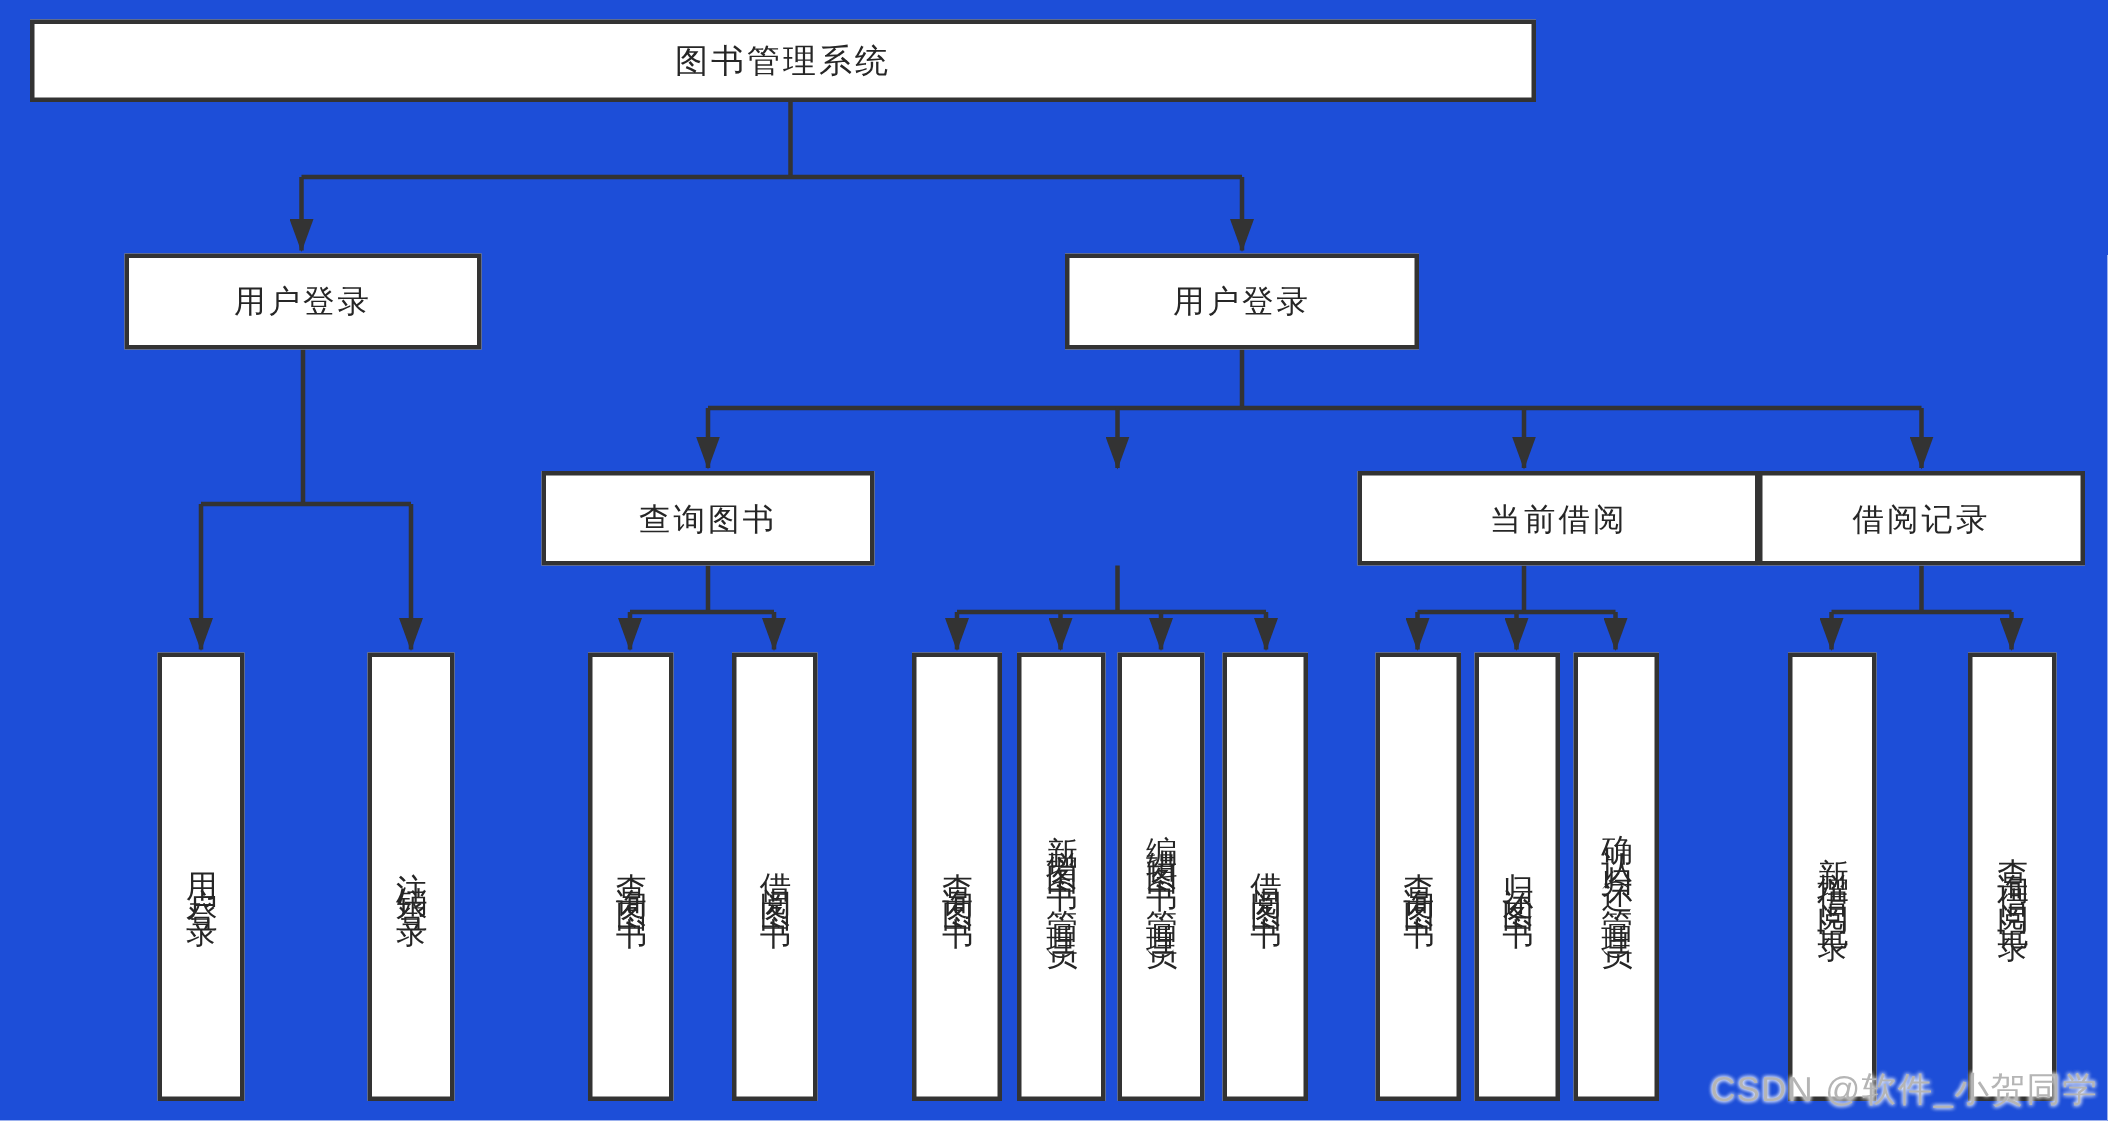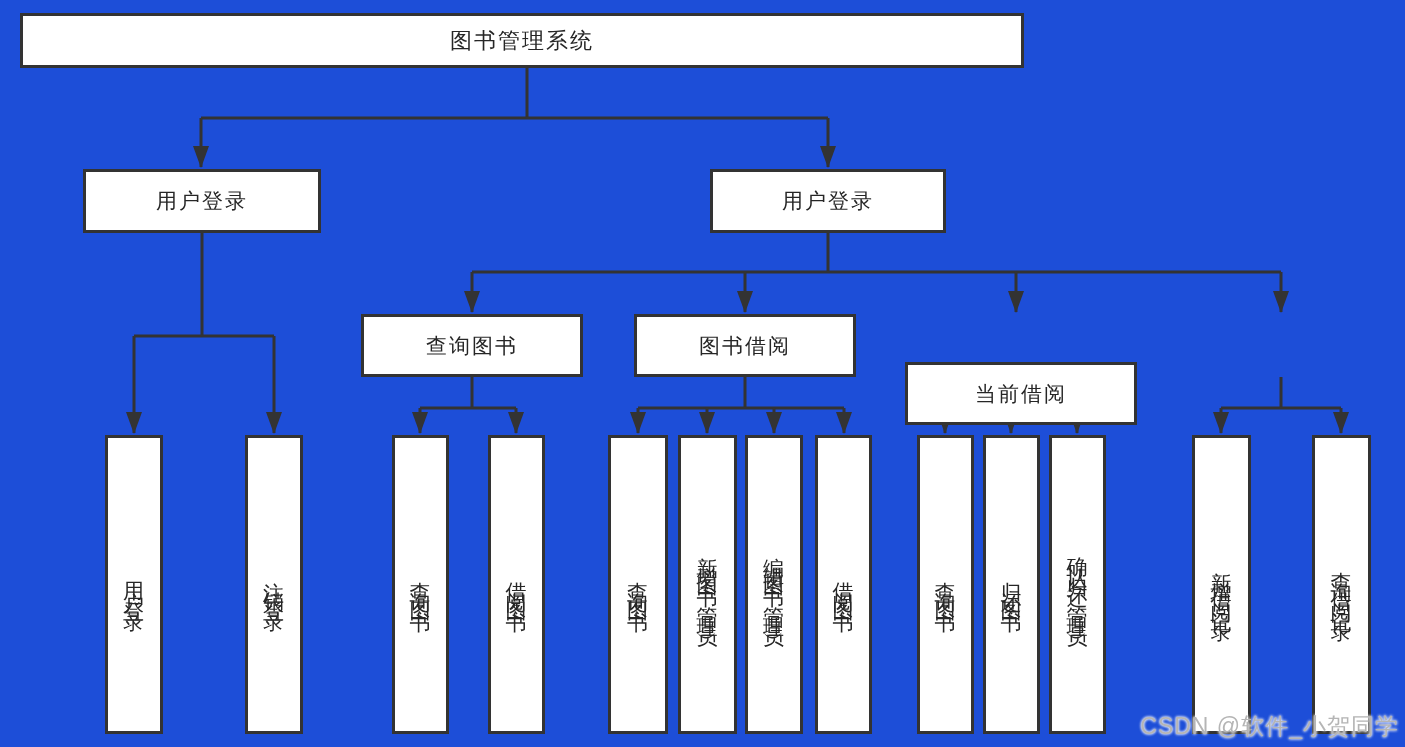--- a/index.html
+++ b/index.html
@@ -18,21 +18,21 @@
   .vlabel{
     writing-mode:vertical-rl;font-size:21px;color:#262626;
     letter-spacing:10px;line-height:1;white-space:nowrap;
   }
   
   .b-root {left:20px;  top:13px;  width:1004px;height:55px;}
   .b-login{left:83px;  top:169px; width:238px; height:64px;}
   .b-mgmt {left:710px; top:169px; width:236px; height:64px;}
   .b-l3-0 {left:361px; top:314px; width:222px; height:63px;}
   .b-l3-1 {left:634px; top:314px; width:222px; height:63px;}
-  .b-l3-2 {left:905px; top:314px; width:232px; height:63px;margin-top:48px;}
+  .b-l3-2 {left:905px; top:314px; width:268px; height:63px;}
   .b-l3-3 {left:1172px;top:314px; width:218px; height:63px;}
   .leaf   {top:435px;height:299px;}
   .b-a0{left:105px;width:58px;} .b-a1{left:245px;width:58px;}
   .b-b0{left:392px;width:57px;} .b-b1{left:488px;width:57px;}
   .b-c0{left:608px;width:60px;} .b-c1{left:678px;width:59px;}
   .b-c2{left:745px;width:58px;} .b-c3{left:815px;width:57px;}
   .b-d0{left:917px;width:57px;} .b-d1{left:983px;width:57px;} .b-d2{left:1049px;width:57px;}
   .b-e0{left:1192px;width:59px;} .b-e1{left:1312px;width:59px;}
   .watermark{
     position:absolute;right:6px;bottom:5px;z-index:3;
@@ -102,25 +102,25 @@
   <div class="box b-login">
     <span class="hlabel">用户登录</span>
   </div>
   <div class="box b-mgmt">
     <span class="hlabel">用户登录</span>
   </div>
 
   <div class="box b-l3-0">
     <span class="hlabel">查询图书</span>
   </div>
-  <div class="box b-l3-1">
-    <span class="hlabel">图书借阅</span>
-  </div>
   <div class="box b-l3-2">
     <span class="hlabel">当前借阅</span>
+  </div>
+  <div class="box b-l3-3">
+    <span class="hlabel">借阅记录</span>
   </div>
 
   <div class="box leaf b-a0">
     <span class="vlabel">用户登录</span>
   </div>
   <div class="box leaf b-a1">
     <span class="vlabel">注销登录</span>
   </div>
 
   <div class="box leaf b-b0">

